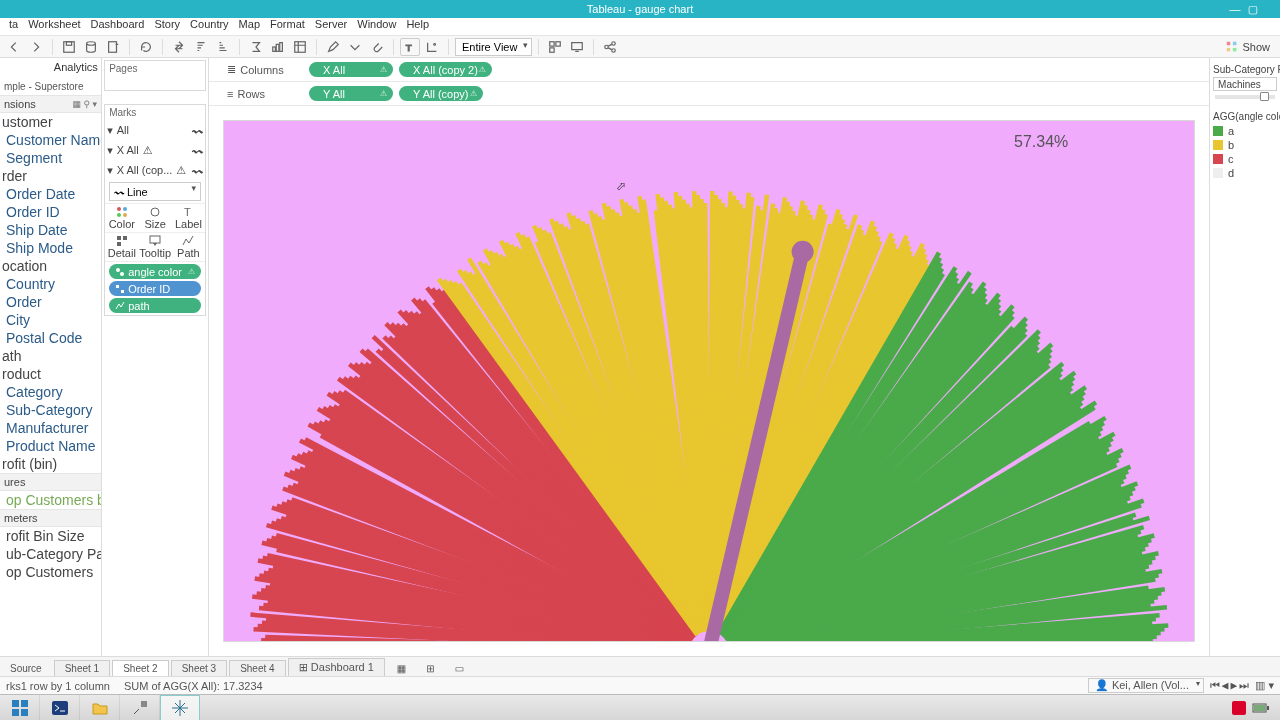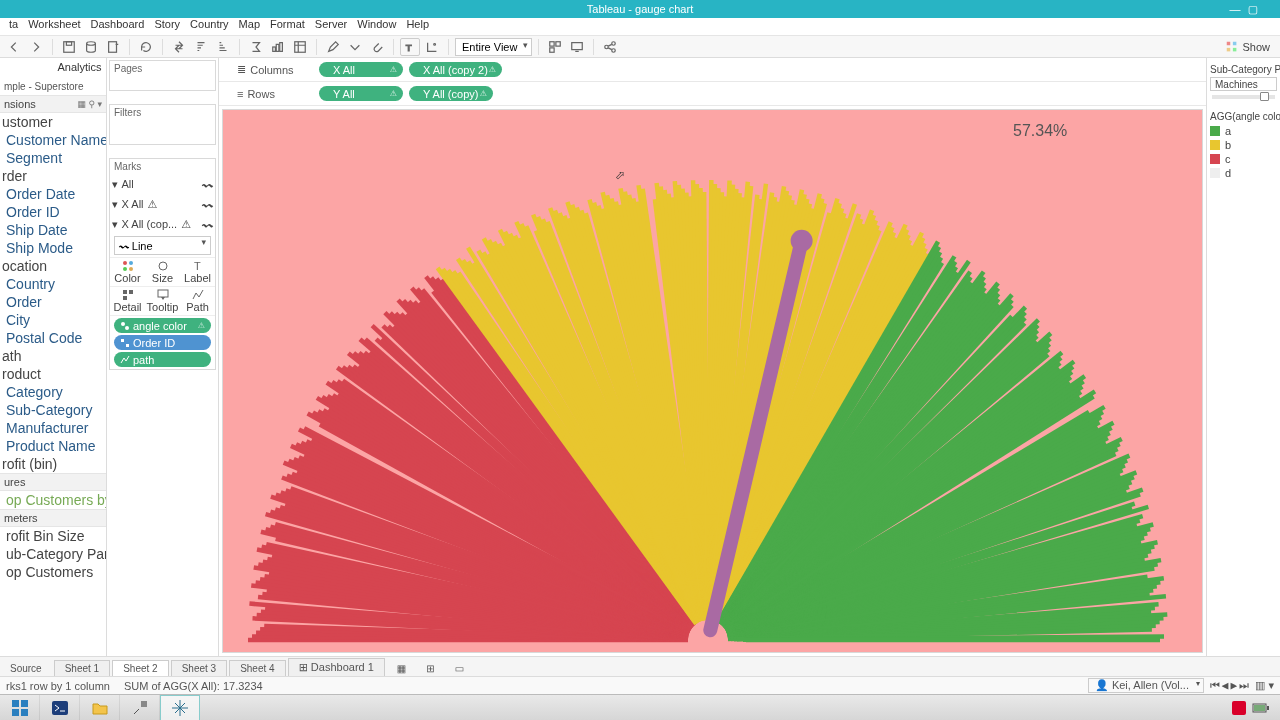--- a/index.html
+++ b/index.html
@@ -57,21 +57,21 @@
   .pill .ico { width: 10px; height: 10px; margin-right: 3px; }
   .pill .tri { margin-left: auto; font-size: 8px; opacity: .7; }
 
   
   .viewcol { flex: 1; display: flex; flex-direction: column; }
   .shelf { display: flex; align-items: center; height: 24px; border-bottom: 1px solid #e8e8e8; }
   .shelf-label { width: 100px; padding-left: 18px; color: #555; font-size: 10px; display: flex; align-items: center; gap: 4px; }
   .shelf-pill { background: #3fb27f; color: #fff; border-radius: 9px; padding: 1px 14px; margin-right: 6px; font-size: 10px; height: 15px; display: flex; align-items: center; position: relative; min-width: 84px; }
   .shelf-pill .tri { position: absolute; right: 6px; font-size: 8px; opacity: .8; }
 
-  .viewport { flex: 1; margin: 3px; border: 1px solid #d9d9d9; position: relative; background: #fca5a5; overflow: hidden; }
+  .viewport { flex: 1; margin: 14px; border: 1px solid #d9d9d9; position: relative; background: #f0abfc; overflow: hidden; }
   .value-label { position: absolute; top: 12px; left: 790px; color: #555; font-size: 16px; }
 
   
   .rightcol { width: 74px; border-left: 1px solid #dcdcdc; background: #fff; padding: 4px 3px; font-size: 10px; color: #444; overflow: hidden; }
   .rightcol .title { font-size: 10px; padding: 2px 0; white-space: nowrap; }
   .rightcol .dd { border: 1px solid #ccc; padding: 0 4px; margin-bottom: 4px; font-size: 10px; height: 14px; line-height: 13px; overflow: hidden; }
   .slider { height: 4px; background: #e5e5e5; margin: 4px 2px 10px; position: relative; }
   .slider .knob { position: absolute; right: 6px; top: -3px; width: 9px; height: 9px; border: 1px solid #888; background: #fff; border-radius: 1px; }
   .leg-row { display: flex; align-items: center; gap: 5px; padding: 1px 0; }
   .sw { width: 10px; height: 10px; }
@@ -318,24 +318,20 @@
       <div class="fld" style="color:#444">rofit Bin Size</div>
       <div class="fld" style="color:#444">ub-Category Parameter</div>
       <div class="fld" style="color:#444">op Customers</div>
     </div>
   </div>
 
   <div class="midcol">
     <div class="card">
       <div class="card-title">Pages</div>
       <div class="card-body" style="height:14px"></div>
-    </div>
-    <div class="card">
-      <div class="card-title">Filters</div>
-      <div class="card-body" style="height:24px"></div>
     </div>
     <div class="card" style="flex:0 0 auto">
       <div class="card-title">Marks</div>
       <div class="mark-row">
           <span class="lh">▾ <span>All</span></span>
           <span>〰</span>
         </div>
       <div class="mark-row">
           <span class="lh">▾ <span>X All</span> ⚠</span>
           <span>〰</span>

